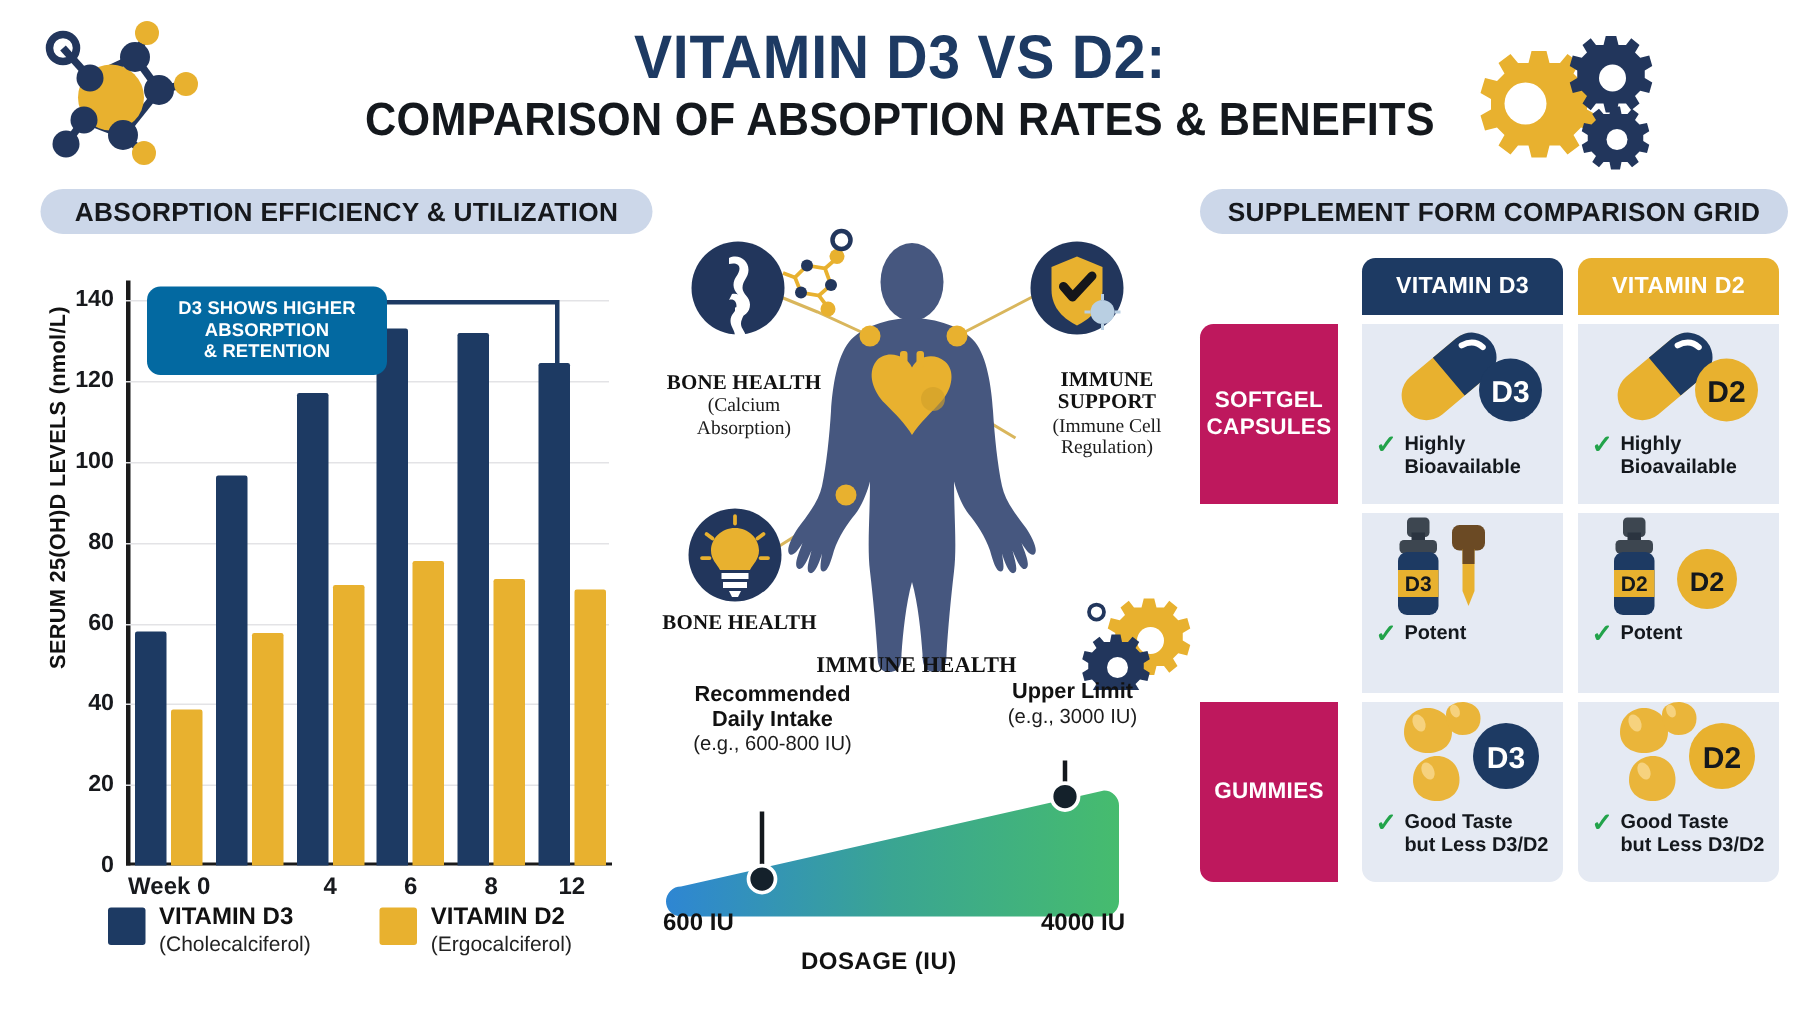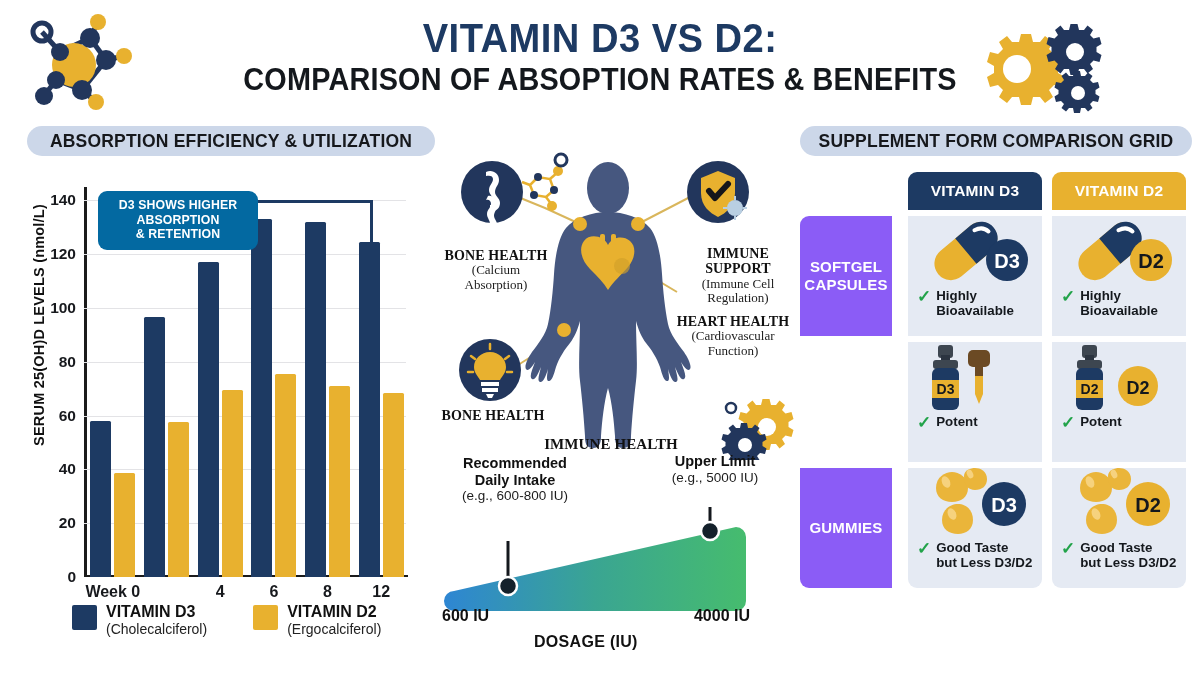--- a/index.html
+++ b/index.html
@@ -94,21 +94,21 @@
   .dose-axis{position:absolute;font-size:16px;font-weight:bold;color:#111;letter-spacing:.3px;}
 
   
   .grid{position:absolute;left:800px;top:172px;width:392px;height:480px;}
   .col-head{
     position:absolute;top:0;height:38px;border-radius:9px 9px 0 0;
     display:flex;align-items:center;justify-content:center;
     font-size:15.5px;font-weight:bold;color:#ffffff;letter-spacing:.2px;
   }
   .row-label{
-    position:absolute;left:0;width:92px;background:#8b5cf6;color:#fff;
+    position:absolute;left:0;width:92px;background:#be185d;color:#fff;
     display:flex;align-items:center;justify-content:center;text-align:center;
     font-size:15px;font-weight:bold;line-height:1.17;letter-spacing:.2px;
   }
   .cell{
     position:absolute;background:#e5eaf3;
     display:flex;flex-direction:column;align-items:flex-start;
   }
   .cell-art{position:relative;width:100%;height:74px;}
   .cell-note{
     display:flex;align-items:flex-start;gap:5px;
@@ -382,25 +382,20 @@
       <div class="ml-sub">Absorption)</div>
     </div>
 
     <div class="mlabel" style="left:246px;top:96px;width:124px;">
       <div class="ml-main">IMMUNE</div>
       <div class="ml-main">SUPPORT</div>
       <div class="ml-sub">(Immune Cell</div>
       <div class="ml-sub">Regulation)</div>
     </div>
 
-    <div class="mlabel" style="left:236px;top:164px;width:134px;">
-      <div class="ml-main">HEART HEALTH</div>
-      <div class="ml-sub">(Cardiovascular</div>
-      <div class="ml-sub">Function)</div>
-    </div>
 
     <div class="mlabel" style="left:-2px;top:258px;width:130px;">
       <div class="ml-main">BONE HEALTH</div>
     </div>
 
     <div class="mlabel" style="left:96px;top:286px;width:170px;">
       <div class="ml-main" style="font-size:15px;">IMMUNE HEALTH</div>
     </div>
   </div>
 
@@ -421,21 +416,21 @@
     </svg>
 
     <div class="dose-ann" style="left:10px;top:0px;width:150px;">
       <div class="da-main">Recommended</div>
       <div class="da-main">Daily Intake</div>
       <div class="da-sub">(e.g., 600-800 IU)</div>
     </div>
 
     <div class="dose-ann" style="left:220px;top:-2px;width:130px;">
       <div class="da-main">Upper Limit</div>
-      <div class="da-sub">(e.g., 5000 IU)</div>
+      <div class="da-sub">(e.g., 3000 IU)</div>
     </div>
 
     <div class="dose-end" style="left:12px;top:152px;">600 IU</div>
     <div class="dose-end" style="right:50px;top:152px;">4000 IU</div>
     <div class="dose-axis" style="left:104px;top:178px;">DOSAGE (IU)</div>
   </div>
 
   <div class="grid" id="comparison-grid">
       <div class="col-head" style="left: 108px; width: 134px; background: rgb(29, 58, 99);">VITAMIN D3</div>
       <div class="col-head" style="left: 252px; width: 134px; background: rgb(232, 177, 47);">VITAMIN D2</div>

